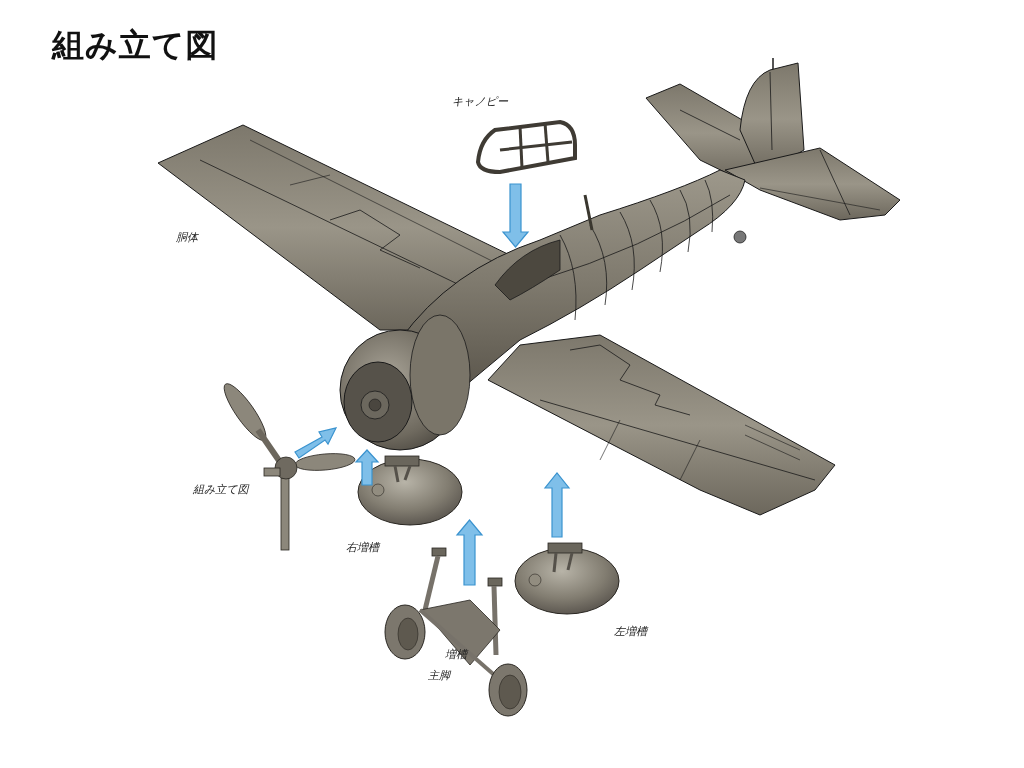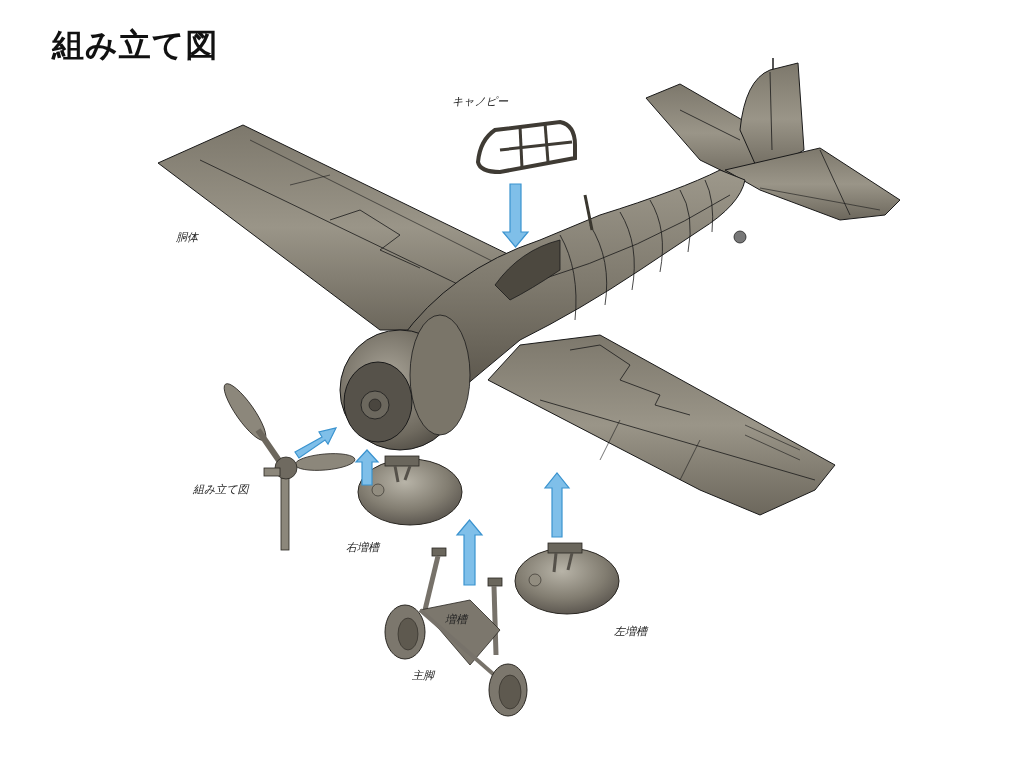--- a/index.html
+++ b/index.html
@@ -158,15 +158,15 @@
   </g>
   <g>
     <polygon points="552,537 562,537 562,488 569,488 557,473 545,488 552,488" fill="#7fbfe9" stroke="#3a93cf" stroke-width="1.2"></polygon>
   </g>
 </svg>
 
 <div class="label" style="left:452px; top:94px;">キャノピー</div>
 <div class="label" style="left:176px; top:230px;">胴体</div>
 <div class="label" style="left:193px; top:482px;">組み立て図</div>
 <div class="label" style="left:325px; top:540px;margin-left:21px;">右増槽</div>
-<div class="label" style="left:445px; top:612px;">増槽</div>
-<div class="label" style="left:412px; top:668px;">主脚</div>
+<div class="label" style="left:445px; top:647px;">増槽</div>
+<div class="label" style="left:428px; top:668px;">主脚</div>
 <div class="label" style="left:614px; top:624px;">左増槽</div>
 
 </body></html>

